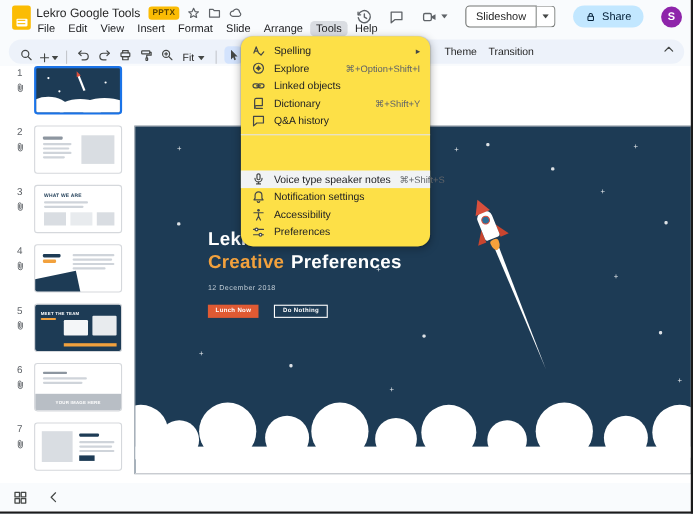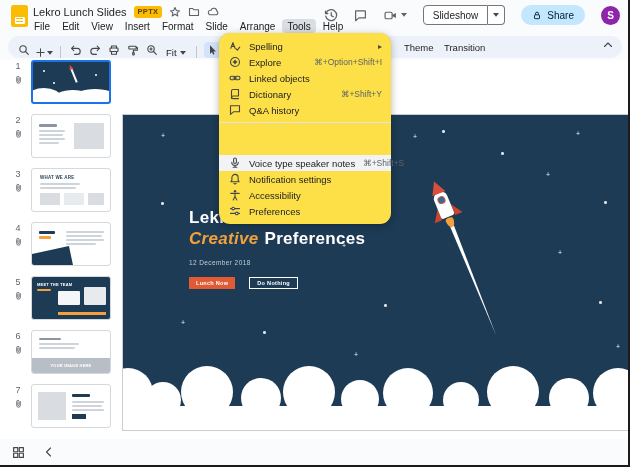--- a/index.html
+++ b/index.html
@@ -54,21 +54,21 @@
   .blk{position:absolute;background:#d9dde2;}
 
   
   .canvas{position:absolute;left:122px;top:114px;width:506px;height:318px;overflow:hidden;z-index:1;}
   .slide{position:relative;width:564px;height:317px;background:#1d3b55;border:1px solid #c9ccd1;overflow:hidden;}
   .star{position:absolute;color:rgba(255,255,255,.92);}
   .star.plus{font-size:7px;line-height:7px;}
   .star.dot{width:2.5px;height:2.5px;border-radius:50%;background:rgba(255,255,255,.85);}
   .slide-text{position:absolute;left:66px;top:92px;}
   .sl-title{font-size:17px;font-weight:bold;color:#fff;letter-spacing:.3px;line-height:1.25;}
-  .sl-accent{color:#f2a13d;font-style:italic;}
+  .sl-accent{color:#f2a13d;}
   .sl-rest{color:#fff;margin-left:6px;}
   .sl-date{font-size:6.5px;color:#c2cdd6;margin-top:9px;letter-spacing:.4px;}
   .sl-btns{display:flex;gap:14px;margin-top:11px;}
   .btn-primary{height:12px;line-height:12px;padding:0 7px;background:#e05a33;color:#fff;font-size:5.5px;font-weight:bold;letter-spacing:.3px;}
   .btn-secondary{height:12px;line-height:10px;padding:0 7px;border:1px solid #fff;color:#fff;font-size:5.5px;font-weight:bold;letter-spacing:.3px;}
   .rocket{position:absolute;left:296px;top:66px;width:36px;height:190px;transform:rotate(-22deg);transform-origin:18px 8px;}
   .rk-nose{position:absolute;left:11px;top:0;width:0;height:0;border-left:7px solid transparent;border-right:7px solid transparent;border-bottom:13px solid #d94f3c;}
   .rk-body{position:absolute;left:11px;top:12px;width:14px;height:26px;background:#fff;border-radius:6px 6px 2px 2px;}
   .rk-window{width:8px;height:8px;border-radius:50%;background:#2e6e97;border:1.5px solid #d94f3c;margin:4px auto 0;}
   .rk-fin-l{position:absolute;left:3px;top:27px;width:0;height:0;border-bottom:12px solid #c9452f;border-left:8px solid transparent;}
@@ -101,21 +101,21 @@
 
 <div class="topzone">
   <div class="logo">
       <div class="inner">
         <i></i>
         <i></i>
       </div>
     </div>
 
   <div class="title-row">
-    <span class="doc-title">Lekro Lunch Slides</span>
+    <span class="doc-title">Lekro Google Tools</span>
     <span class="badge">PPTX</span>
     <span class="tico">
         <svg width="12" height="12" viewBox="0 0 12 12">
           <path class="ic5" d="M6 1.6l1.35 2.9 3.05.33-2.3 2.05.65 3.02L6 8.3 3.25 9.9l.65-3.02-2.3-2.05 3.05-.33z"></path>
         </svg>
       </span>
     <span class="tico">
         <svg width="12" height="12" viewBox="0 0 12 12">
           <path class="ic5" d="M1.5 2.5h3.2l1 1.2h4.8v5.8h-9z"></path>
         </svg>

